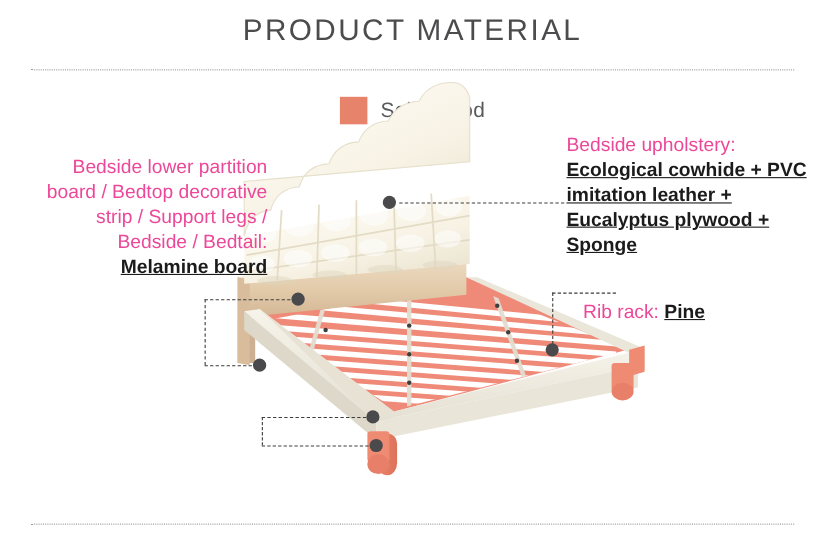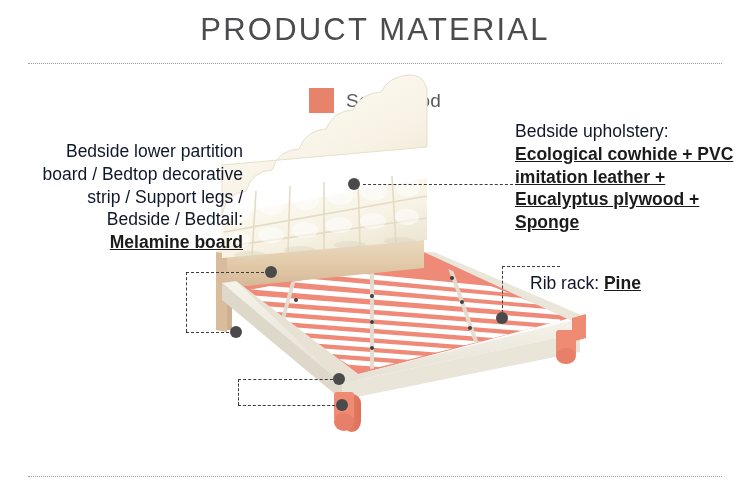--- a/index.html
+++ b/index.html
@@ -10,21 +10,21 @@
     overflow:hidden;
     position:relative;
     color:#58595b;
   }
   #stage{position:absolute;left:0;top:0;width:750px;height:496px;}
 
   
   .page-title{
     position:absolute;left:0;top:12px;width:750px;
     text-align:center;
-    font-size:31px;
+    font-size:27px;
     font-weight:300;
     letter-spacing:2.2px;
     color:#4c4c4e;
     white-space:nowrap;
   }
   .rule{
     position:absolute;left:28px;width:694px;height:0;
     border-top:1.4px dotted #9a9a9a;
   }
   .rule.top{top:63px;}
@@ -37,21 +37,21 @@
   }
   .legend-swatch{
     width:25px;height:25px;background:#e8836b;display:block;
   }
   .legend-label{
     font-size:19px;color:#58595b;font-weight:400;letter-spacing:.2px;
   }
 
   
   .callout{position:absolute;line-height:1.30;}
-  .callout .lead{color:#0f172a;font-weight:400;}
+  .callout .lead{color:#ec4899;font-weight:400;}
   .callout .mat{color:#1b1b1b;font-weight:bold;text-decoration:underline;}
 
   #callout-melamine{
     left:28px;top:140px;width:215px;text-align:right;font-size:17.5px;
   }
   #callout-upholstery{
     left:515px;top:120px;width:232px;text-align:left;font-size:17.5px;
   }
   #callout-ribrack{
     left:530px;top:272px;width:216px;text-align:left;font-size:17.5px;

